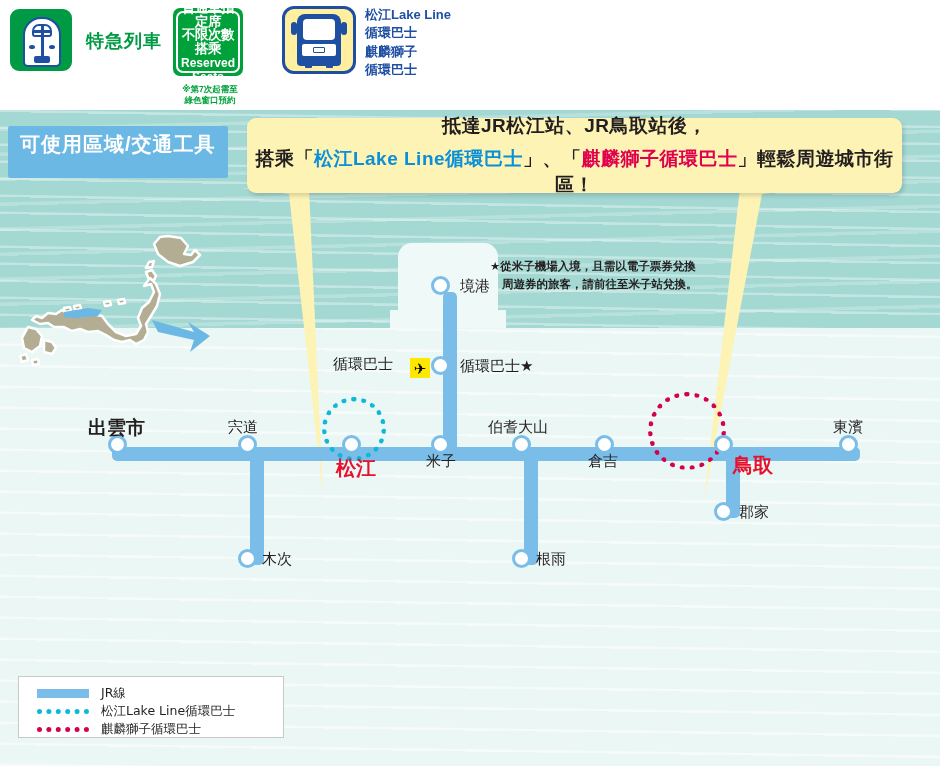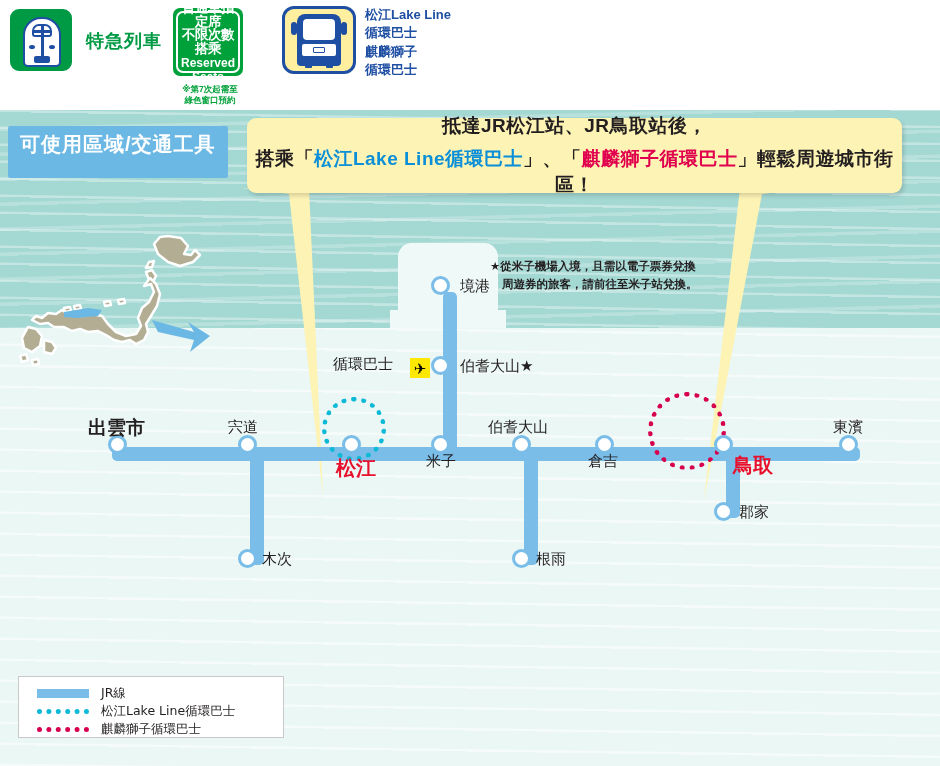--- a/index.html
+++ b/index.html
@@ -358,21 +358,21 @@
       <div class="st-label" style="left: 488px; top: 308px;">伯耆大山</div>
       <div class="station" style="left: 595px; top: 325px;"></div>
       <div class="st-label" style="left: 588px; top: 342px;">倉吉</div>
       <div class="station" style="left: 714px; top: 325px;"></div>
       <div class="st-label hl" style="left: 733px; top: 342px;">鳥取</div>
       <div class="station" style="left: 839px; top: 325px;"></div>
       <div class="st-label" style="left: 833px; top: 308px;">東濱</div>
       <div class="station" style="left: 431px; top: 166px;"></div>
       <div class="st-label" style="left: 460px; top: 167px;">境港</div>
       <div class="station" style="left: 431px; top: 246px;"></div>
-      <div class="st-label" style="left: 460px; top: 247px;">伯耆大山★</div>
+      <div class="st-label" style="left: 460px; top: 247px;">循環巴士★</div>
       <div class="station" style="left: 238px; top: 439px;"></div>
       <div class="st-label" style="left: 262px; top: 440px;">木次</div>
       <div class="station" style="left: 512px; top: 439px;"></div>
       <div class="st-label" style="left: 536px; top: 440px;">根雨</div>
       <div class="station" style="left: 714px; top: 392px;"></div>
       <div class="st-label" style="left: 739px; top: 393px;">郡家</div>
     </div>
 
   <div id="legend">
     <div class="leg-row">

